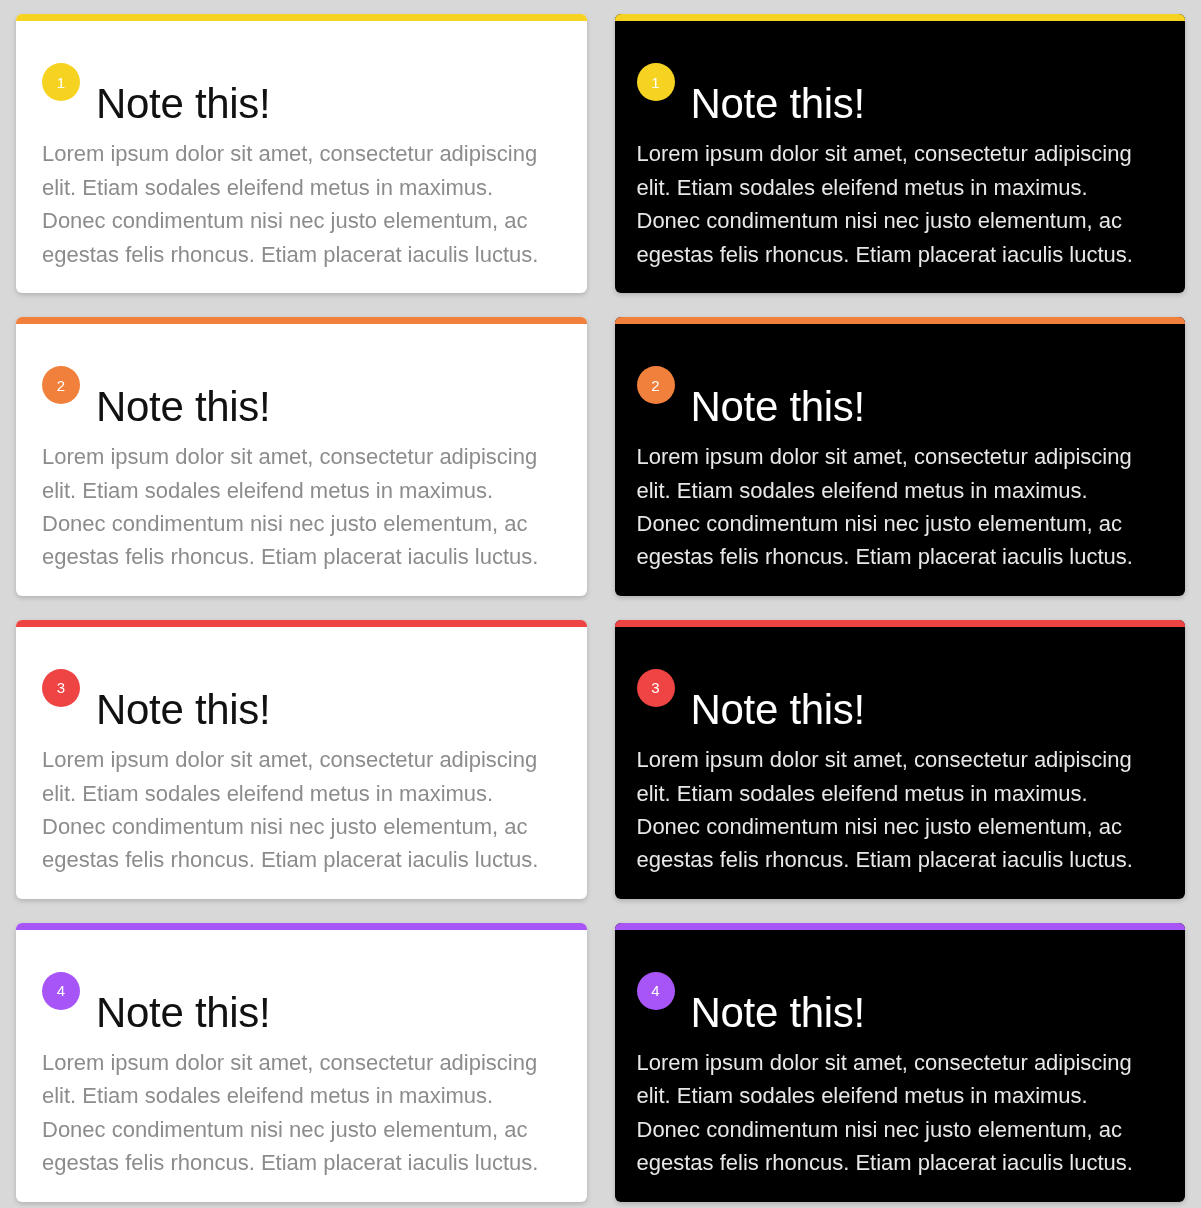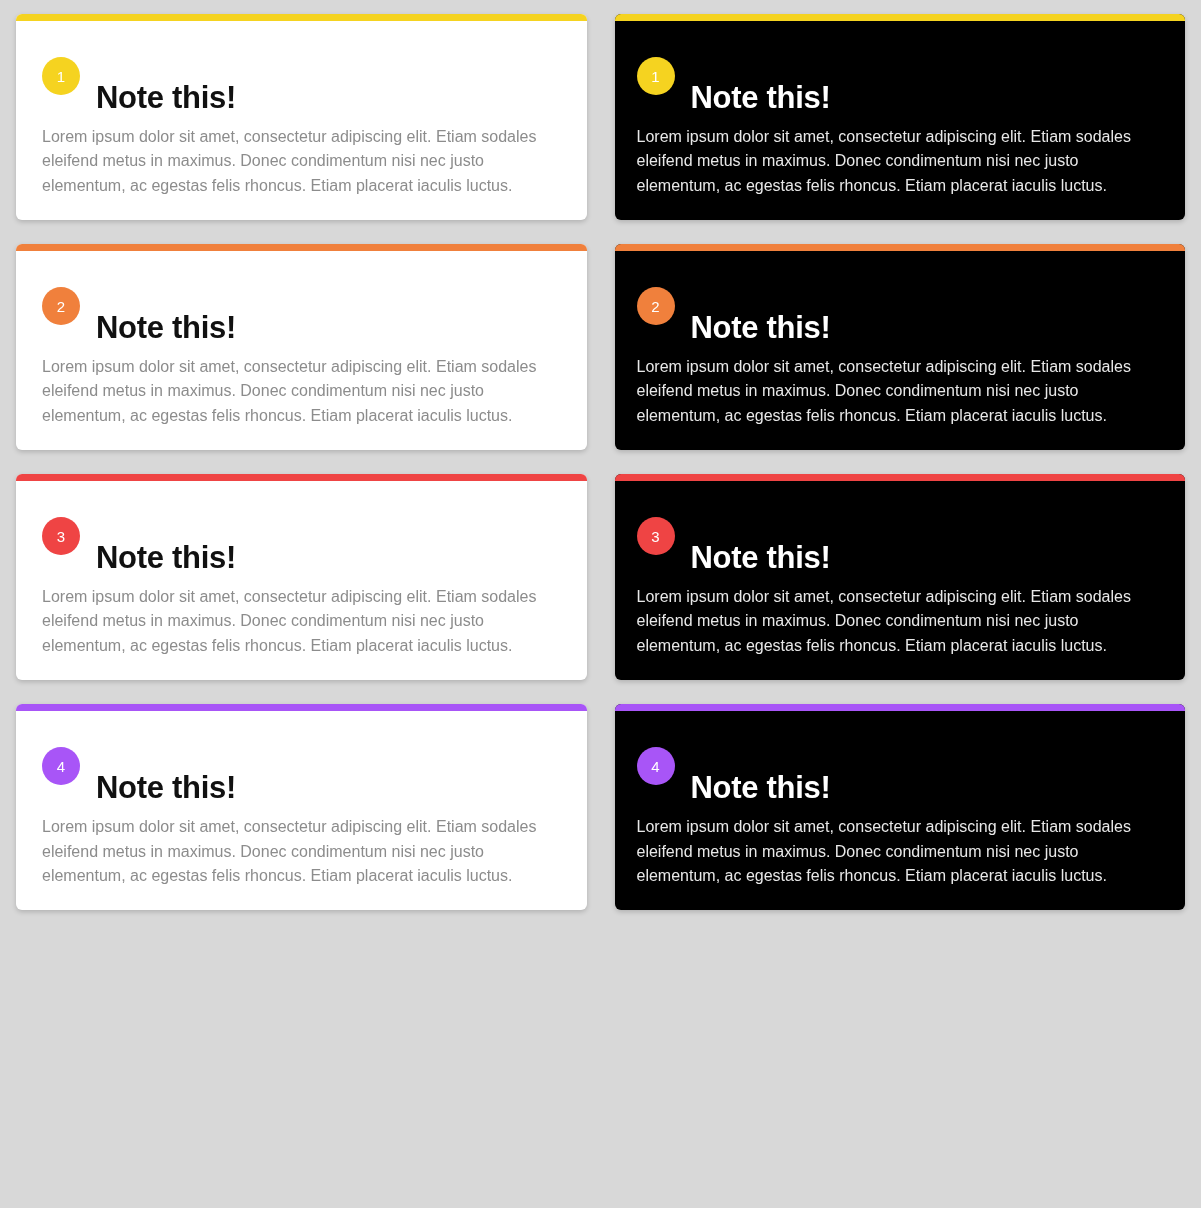--- a/index.html
+++ b/index.html
@@ -48,28 +48,28 @@
     border-radius: 50%;
     display: flex;
     align-items: center;
     justify-content: center;
     font-size: 15px;
     color: #ffffff;
     flex: 0 0 auto;
     font-weight: 400;
   }
   .title {
-    font-size: 31px;
-    font-weight: bold;
+    font-size: 42px;
+    font-weight: normal;
     letter-spacing: -0.3px;
     line-height: 1.1;
     margin-top: 44px;
   }
   .body-text {
-    font-size: 16px;
+    font-size: 22px;
     line-height: 1.52;
     margin-top: 10px;
     max-width: 505px;
   }
   
   .card.light { background: #ffffff; }
   .card.light .title { color: #111111; }
   .card.light .body-text { color: #8c8c8c; }
   
   .card.dark { background: #000000; }

